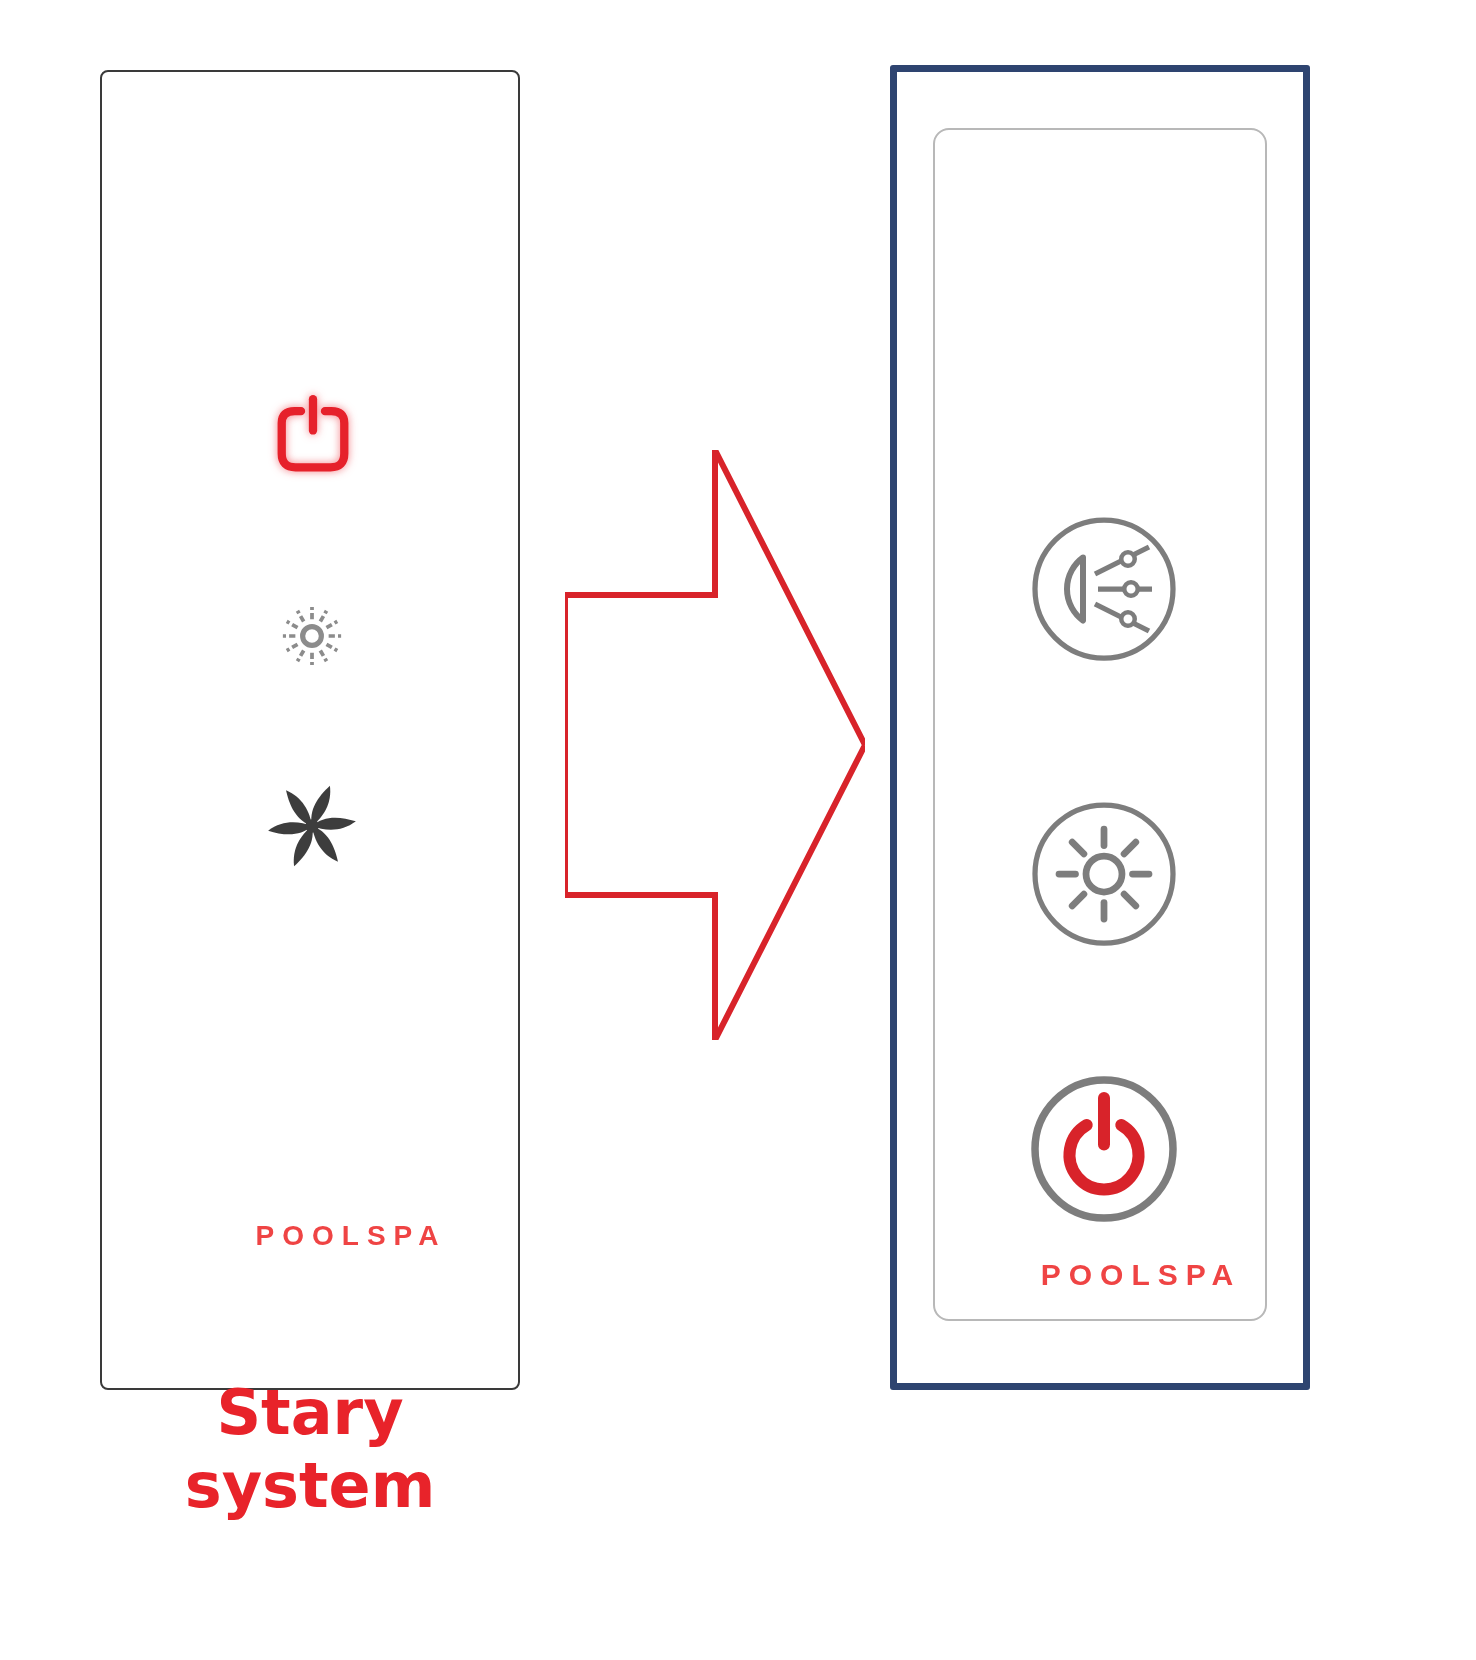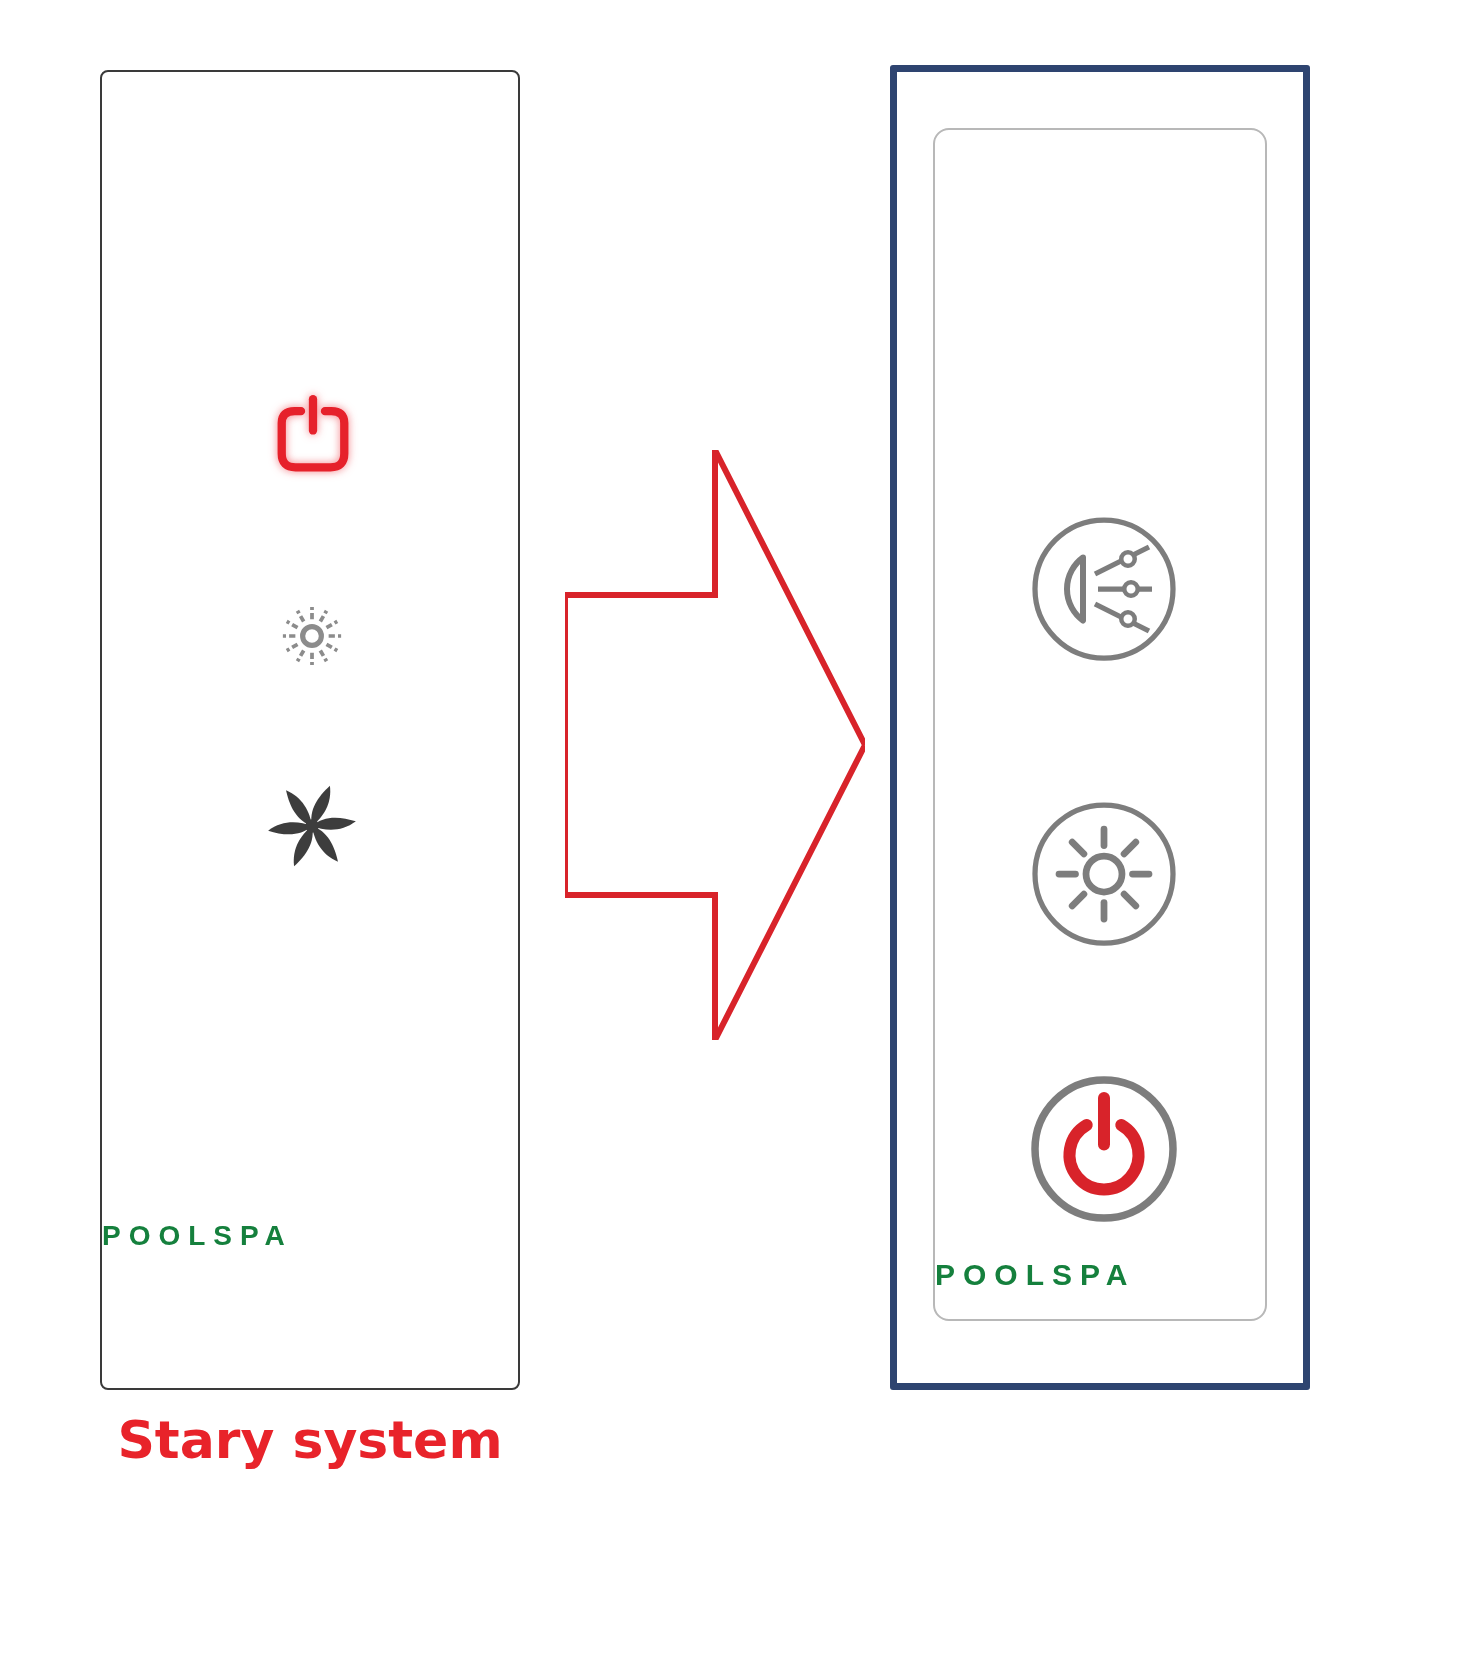--- a/index.html
+++ b/index.html
@@ -21,23 +21,25 @@
     border: 2px solid #3a3a3a;
     border-radius: 8px;
     box-sizing: border-box;
   }
   .old-power   { position:absolute; left:165px; top:318px; width:92px;  height:92px;  filter: drop-shadow(0 0 4px rgba(235,30,40,.55)); }
   .old-sun     { position:absolute; left:158px; top:512px; width:104px; height:104px; }
   .old-fan     { position:absolute; left:154px; top:698px; width:112px; height:112px; }
 
   .brand {
     position:absolute; left:0; width:100%;
-    color:#15803d;
+    text-align:center;
+    color:#ef4444;
     font-weight:600;
     font-family:"Liberation Sans", sans-serif;
+    padding-left:41px;
   }
   .brand.old { top:1148px; font-size:28px; letter-spacing:8px; }
   .brand.new { top:1128px; font-size:30px; letter-spacing:8px; }
 
   
   .arrow {
     position:absolute; left:565px; top:450px;
     width:300px; height:590px;
   }
 
@@ -58,24 +60,24 @@
     border-radius:16px;
   }
   .new-jets  { position:absolute; left:130px; top:440px;  width:150px; height:150px; }
   .new-sun   { position:absolute; left:130px; top:725px;  width:150px; height:150px; }
   .new-power { position:absolute; left:130px; top:1000px; width:150px; height:150px; }
 
   
   .caption {
     position:absolute;
     width:420px;
-    top:1410px;
+    top:1376px;
     text-align:center;
     color:#e8232a;
-    font-size:52px;
+    font-size:62px;
     font-weight:bold;
     font-family:"DejaVu Sans", sans-serif;
   }
   .caption.old { left:100px; }
   .caption.new { left:890px; }
 
   svg { display:block; width:100%; height:100%; }
 </style>
 </head>
 <body>

